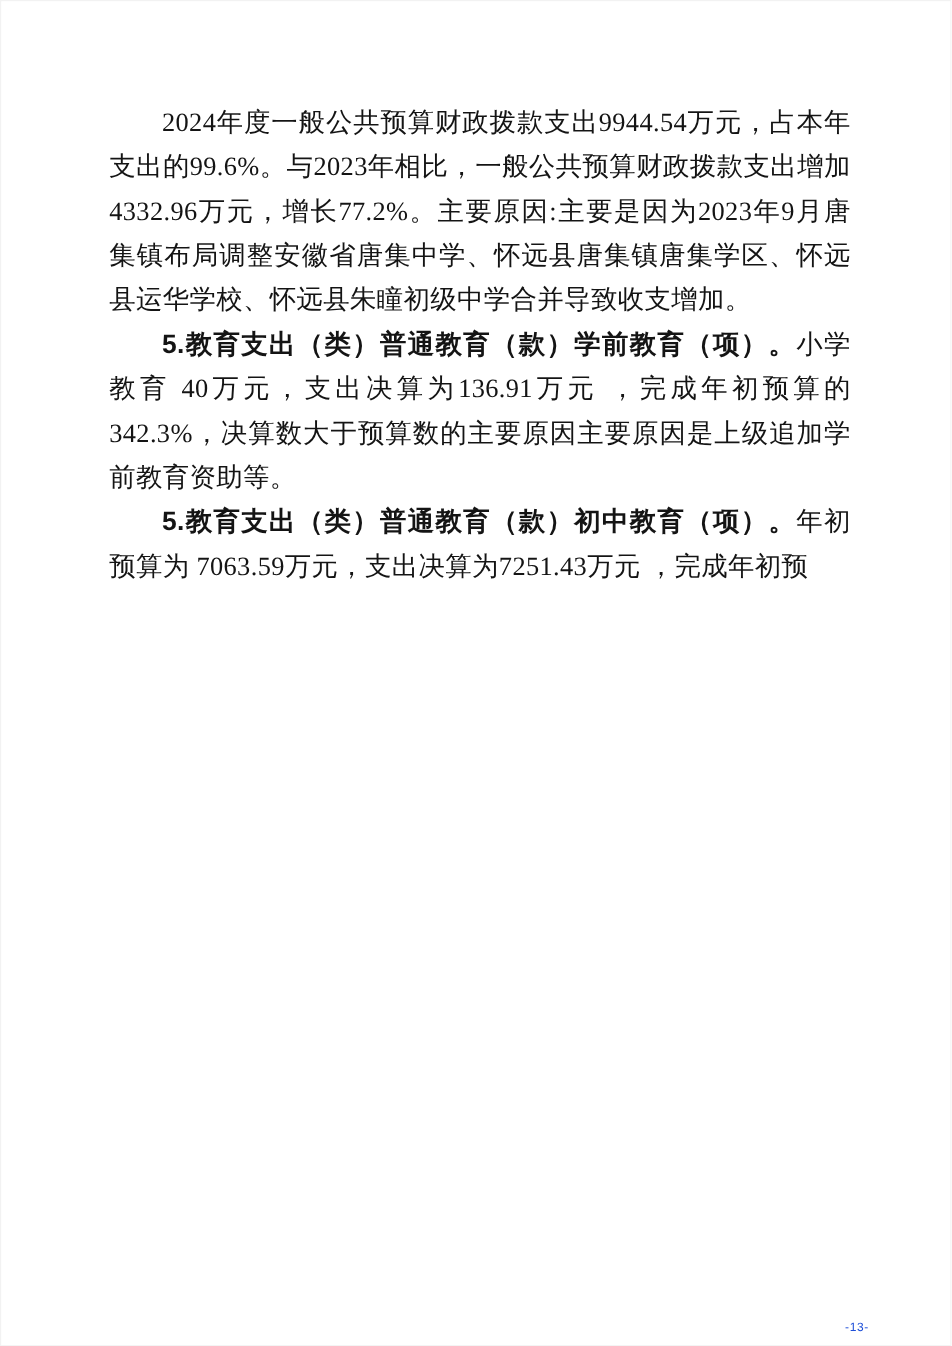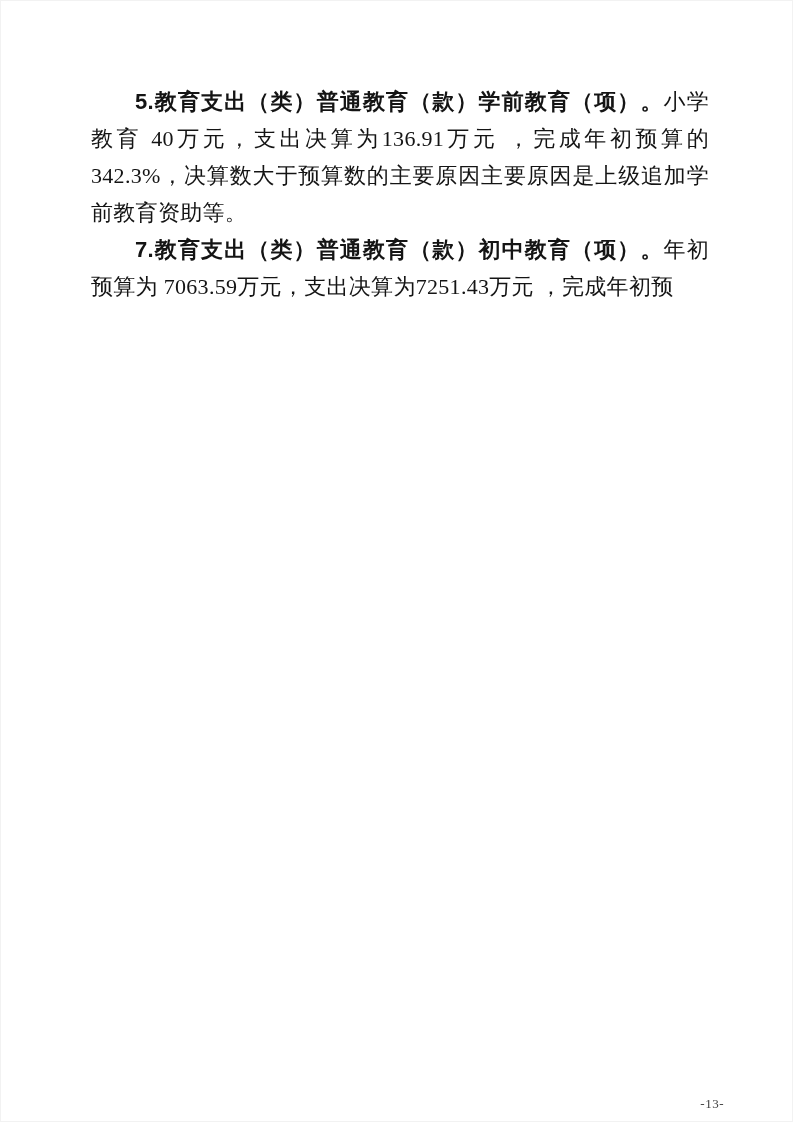--- a/index.html
+++ b/index.html
@@ -32,38 +32,39 @@
   }
   .b {
     font-weight: 700;
     font-family: "Liberation Sans", "DejaVu Sans", sans-serif;
     letter-spacing: 0.3px;
   }
   .pagenum {
     position: absolute;
     right: 68px;
     bottom: 9px;
-    font-family: Liberation Serif, serif;
-    font-size: 13px;
-    color: #404040;
+    font-family: Liberation Sans, sans-serif;
+    font-size: 10px;
+    color: #1d4ed8;
     letter-spacing: 0.5px;
   }
 </style>
 </head>
 <body>
 
 <div class="page">
   <div class="content">
 
+    <p class="para"><span>2024年度一般公共预算财政拨款支出9944.54万元，占本年支出的99.6%。与2023年相比，一般公共预算财政拨款支出增加4332.96万元，增长77.2%。主要原因:主要是因为2023年9月唐集镇布局调整安徽省唐集中学、怀远县唐集镇唐集学区、怀远县运华学校、怀远县朱瞳初级中学合并导致收支增加。</span></p>
 
 
 
 
 
     <p class="para"><span class="b">5.教育支出（类）普通教育（款）学前教育（项）。</span><span>小学教育 40万元，支出决算为136.91万元 ，完成年初预算的342.3%，决算数大于预算数的主要原因主要原因是上级追加学前教育资助等。</span></p>
 
 
-    <p class="para"><span class="b">7.教育支出（类）普通教育（款）初中教育（项）。</span><span>年初预算为 7063.59万元，支出决算为7251.43万元 ，完成年初预</span></p>
+    <p class="para"><span class="b">5.教育支出（类）普通教育（款）初中教育（项）。</span><span>年初预算为 7063.59万元，支出决算为7251.43万元 ，完成年初预</span></p>
 
   </div>
 
   <div class="pagenum">-13-</div>
 </div>
 
 </body></html>

